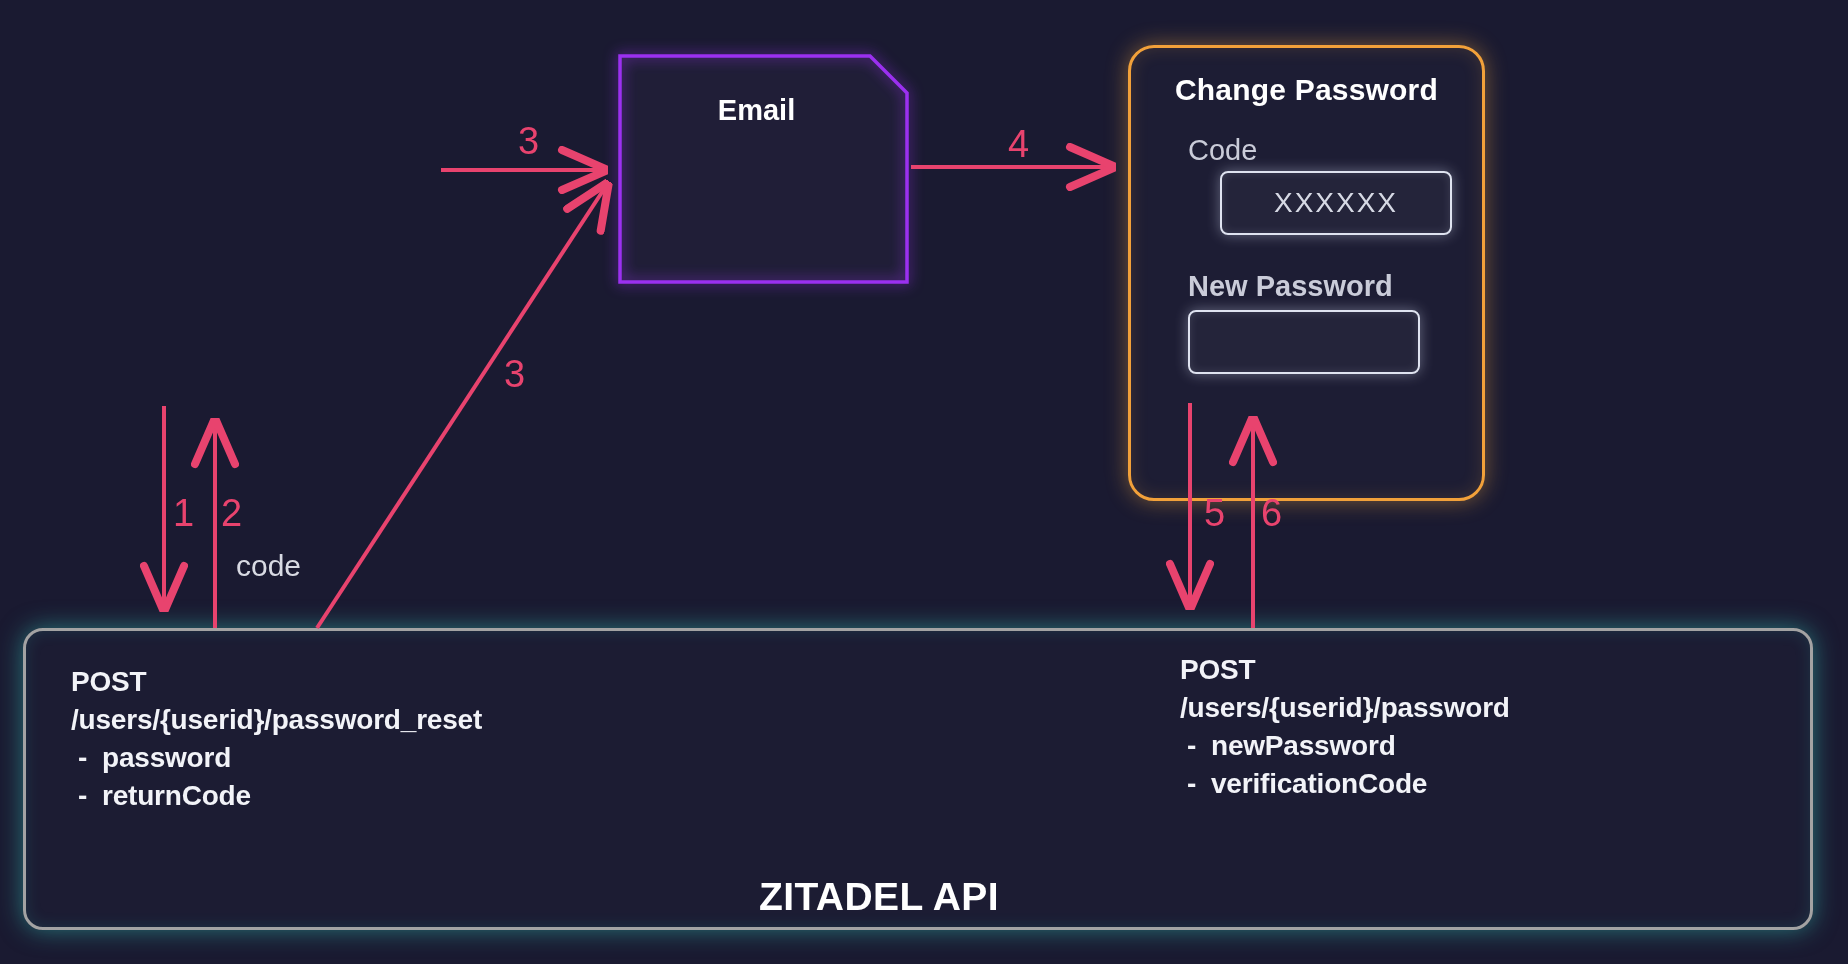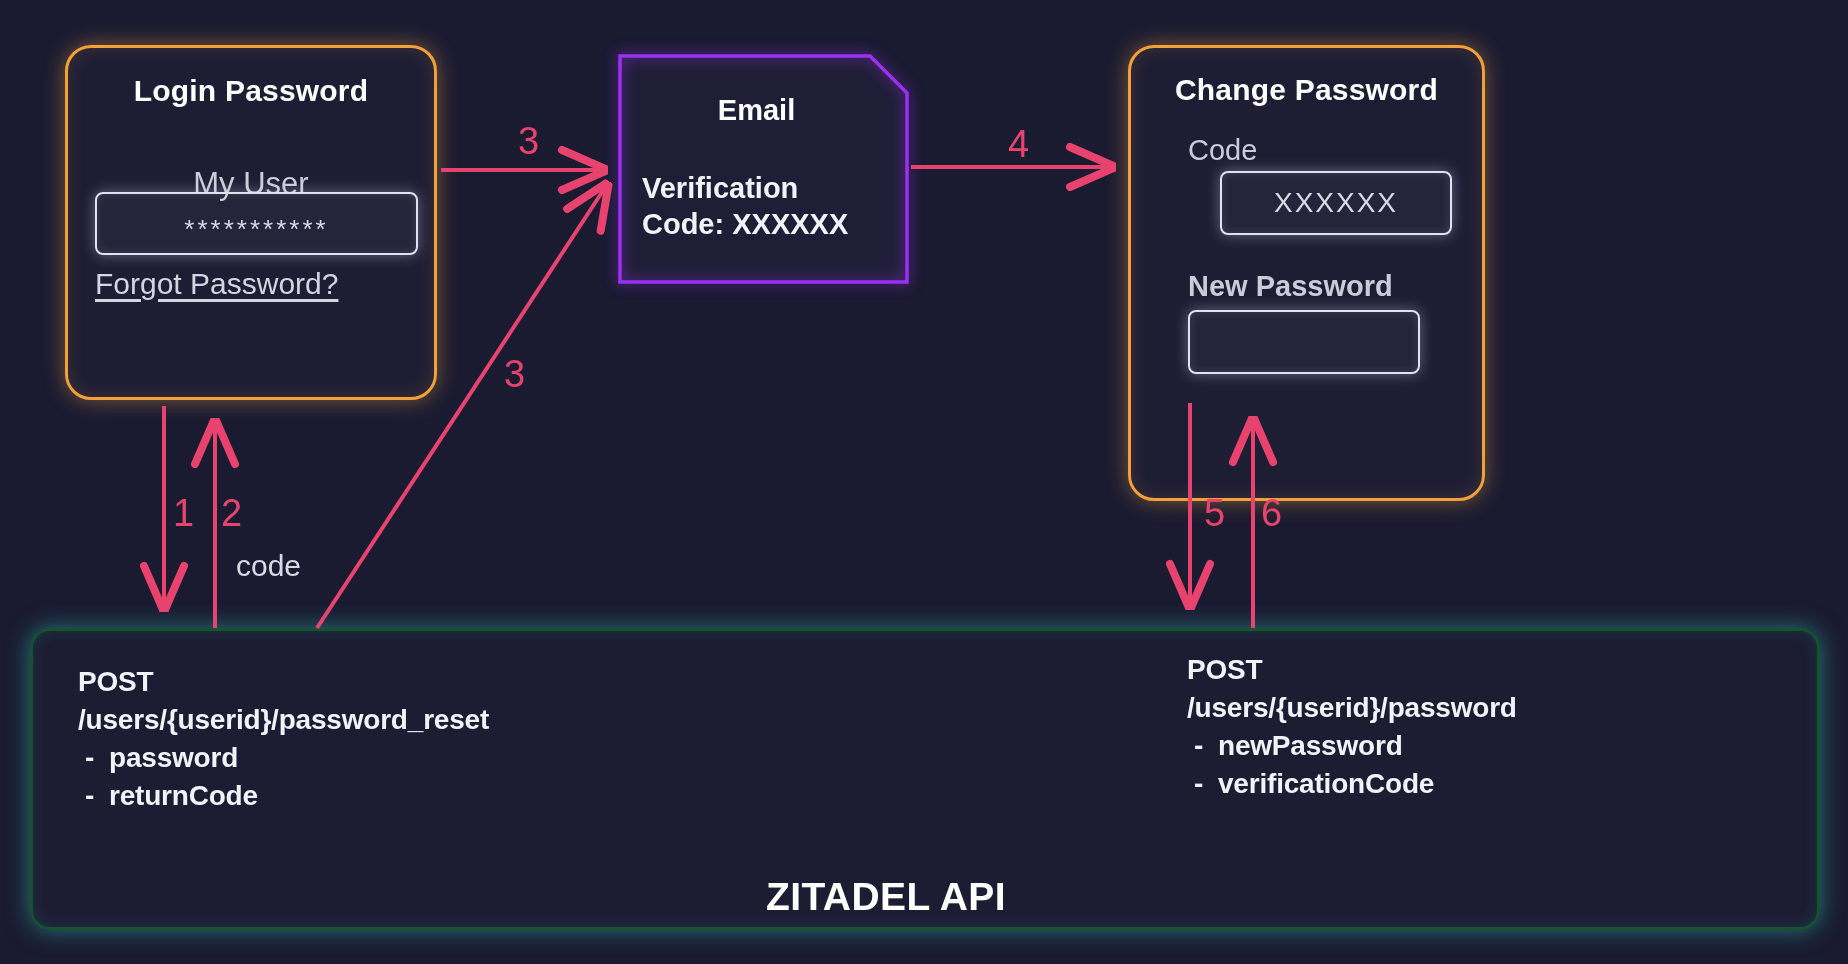--- a/index.html
+++ b/index.html
@@ -15,24 +15,23 @@
   .panel{
     position:absolute;
     border-radius:26px;
     border:3px solid #f2a13a;
     box-shadow:0 0 22px rgba(245,168,60,.45), inset 0 0 18px rgba(245,168,60,.16);
     background:rgba(255,255,255,0.015);
   }
   .panel-teal{
     position:absolute;
     border-radius:20px;
-    border:3px solid #14532d;
+    border:3px solid #a3a3a3;
     box-shadow:0 0 24px rgba(53,208,192,.5), inset 0 0 16px rgba(53,208,192,.14);
     background:rgba(255,255,255,0.01);
-    margin-left:7px;
   }
   .box-title{
     position:absolute;left:0;right:0;text-align:center;
     color:#ffffff;font-size:30px;font-weight:700;letter-spacing:.2px;
   }
   .soft-text{color:#caccd9;font-weight:400;}
   .field{
     position:absolute;
     background:rgba(255,255,255,0.03);
     border:2px solid #dfe3f0;border-radius:8px;
@@ -68,36 +67,26 @@
   .num{
     position:absolute;color:#e8436e;font-size:38px;font-weight:400;line-height:1;
   }
   .note{position:absolute;color:#d8dae3;font-size:30px;font-weight:400;line-height:1;}
 </style>
 </head>
 <body>
 
 <div class="stage">
 
-  <div class="panel" style="left:65px;top:45px;width:372px;height:355px;">
-    <div class="box-title" style="top:26px;">Login Password</div>
-    <div class="login-subtitle soft-text">My User</div>
-    <input class="field" style="left: 27px; top: 144px; width: 323px; height: 63px; font-size: 26px; letter-spacing: 3px; padding-top: 12px;" readonly="" value="***********">
-    <div class="forgot">Forgot Password?</div>
-  </div>
 
   <svg class="email-svg" width="340" height="280" viewBox="0 0 340 280">
     <path d="M26,26 H276 L313,63 V252 H26 Z" fill="rgba(255,255,255,0.02)" stroke="#9b30f0" stroke-width="3.5" style="filter:drop-shadow(0 0 7px rgba(155,48,240,.85));"></path>
   </svg>
   <div class="email-content">
     <div class="email-title">Email</div>
-    <div class="email-body">
-      <div>Verification</div>
-      <div>Code: XXXXXX</div>
-    </div>
   </div>
 
   <div class="panel" style="left:1128px;top:45px;width:357px;height:456px;">
     <div class="box-title" style="top:25px;">Change Password</div>
     <div class="fld-label" style="top:86px;">Code</div>
     <input class="field" style="left: 57px; top: 123px; width: 232px; height: 64px; font-size: 28px; letter-spacing: 2px; margin-left: 32px;" readonly="" value="XXXXXX">
     <div class="fld-label" style="top:222px;font-weight:bold;">New Password</div>
     <input class="field" style="left: 57px; top: 262px; width: 232px; height: 64px; font-size: 28px;" readonly="" value="">
   </div>
 

